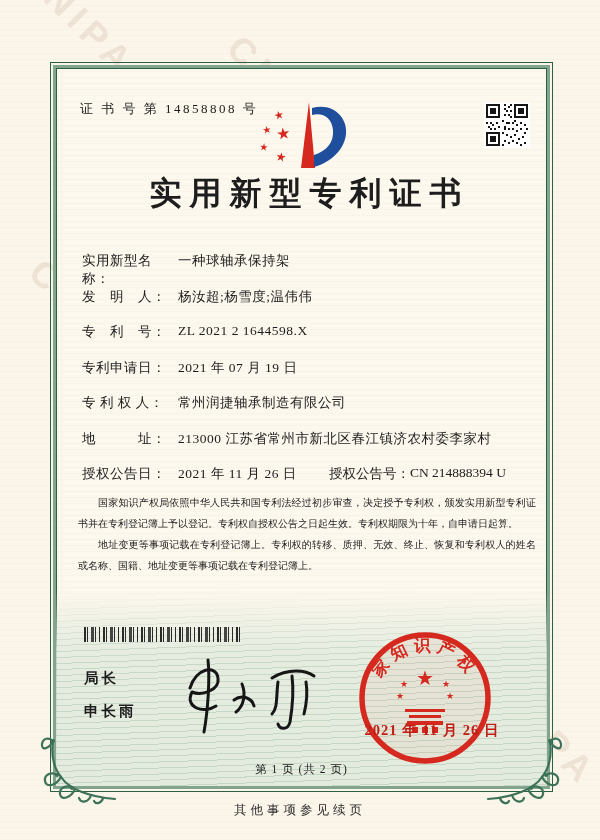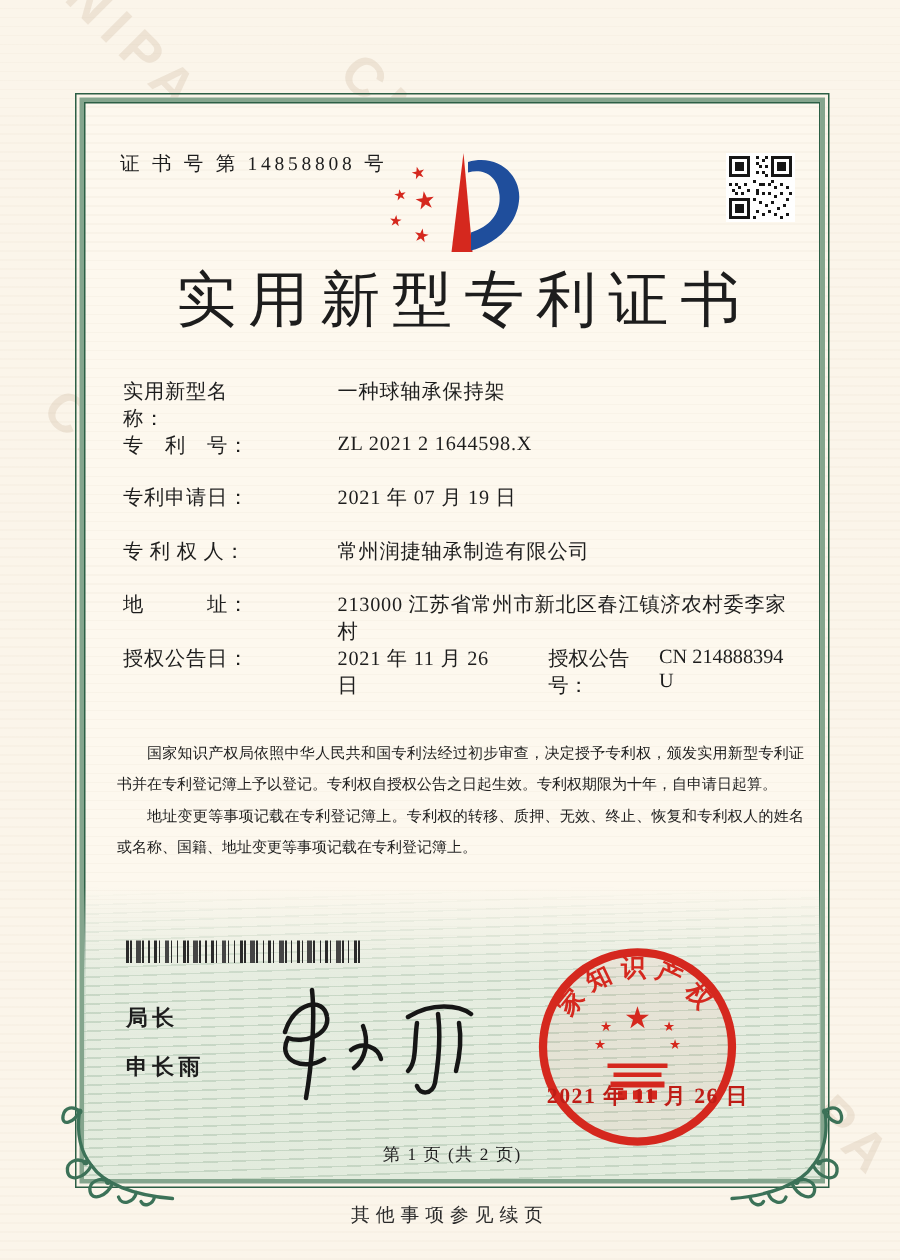--- a/index.html
+++ b/index.html
@@ -36,26 +36,26 @@
     content:""; position:absolute; inset:0;
     background:repeating-linear-gradient(178deg, rgba(124,160,131,0.28) 0 1px, transparent 1px 6px);
     -webkit-mask-image:linear-gradient(180deg, transparent 0, #000 35%);
             mask-image:linear-gradient(180deg, transparent 0, #000 35%);
   }
   .cert-no { position:absolute; left:24px; top:32px; font-size:13px; letter-spacing:2.5px; z-index:3; }
   .logo { position:absolute; left:197px; top:28px; width:102px; height:76px; z-index:3; }
   .qr { position:absolute; left:428px; top:34px; width:46px; height:46px; background:#fff; padding:2px; box-sizing:border-box; z-index:3; }
   .title {
     position:absolute; left:0; right:0; top:104px; text-align:center; z-index:3;
-    font-size:40px; font-weight:normal; letter-spacing:8px; white-space:nowrap;margin-left:16px;
+    font-size:32px; font-weight:bold; letter-spacing:8px; white-space:nowrap;margin-left:16px;
   }
   .fields { position:absolute; left:26px; right:20px; top:184px; z-index:3; font-size:13.5px; }
   .frow { display:flex; align-items:flex-start; height:35.5px; }
   .flabel { flex:0 0 96px; letter-spacing:0.5px; }
-  .fvalue { letter-spacing:0.5px;margin-left:47px; }
+  .fvalue { letter-spacing:0.5px; }
   .grant-right { margin-left:32px; display:flex; }
   .paras { position:absolute; left:22px; width:458px; top:424px; z-index:3; font-size:10px; line-height:21px; text-align:justify; }
   .paras p { margin:0; text-indent:2em; }
   .barcode {
     position:absolute; left:28px; top:559px; width:156px; height:15px; z-index:3;
     background:repeating-linear-gradient(90deg,
       #2a2a2a 0 2px, transparent 2px 3px, #2a2a2a 3px 4px, transparent 4px 7px,
       #444 7px 10px, transparent 10px 11px, #2a2a2a 11px 12px, transparent 12px 15px,
       #2a2a2a 15px 16px, transparent 16px 19px);
   }
@@ -168,20 +168,24 @@
       </svg>
 
       <div class="title">实用新型专利证书</div>
 
       <div class="fields">
         <div class="frow">
           <span class="flabel">实用新型名称：</span>
           <span class="fvalue">一种球轴承保持架</span>
         </div>
         <div class="frow">
+          <span class="flabel">发　明　人：</span>
+          <span class="fvalue">杨汝超;杨雪度;温伟伟</span>
+        </div>
+        <div class="frow">
           <span class="flabel">专　利　号：</span>
           <span class="fvalue">ZL 2021 2 1644598.X</span>
         </div>
         <div class="frow">
           <span class="flabel">专利申请日：</span>
           <span class="fvalue">2021 年 07 月 19 日</span>
         </div>
         <div class="frow">
           <span class="flabel">专 利 权 人：</span>
           <span class="fvalue">常州润捷轴承制造有限公司</span>

